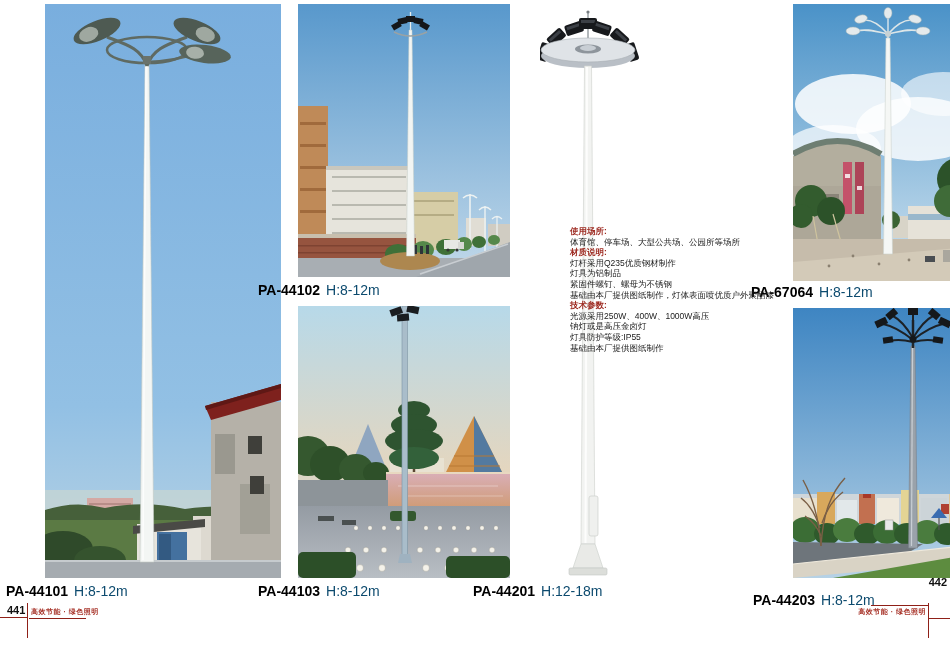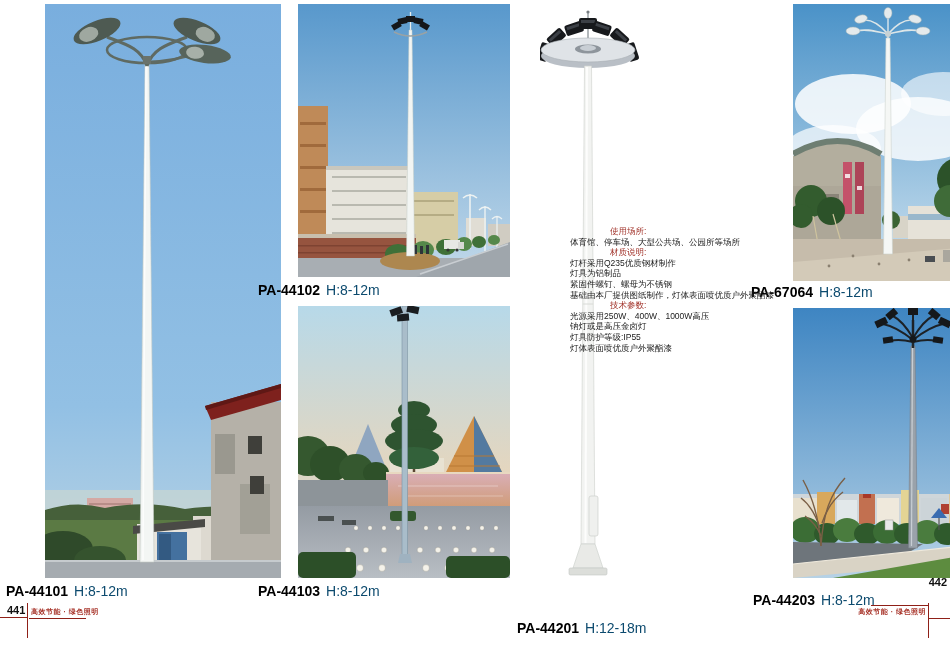--- a/index.html
+++ b/index.html
@@ -7,26 +7,26 @@
         font-family:"Liberation Sans","DejaVu Sans",sans-serif;overflow:hidden;}
   .photo{position:absolute;overflow:hidden;font-size:0;line-height:0;}
   .p1{left:5px;top:4px;width:236px;height:574px;}
   .p2{left:258px;top:4px;width:212px;height:273px;}
   .p3{left:258px;top:306px;width:212px;height:272px;}
   .p4{left:500px;top:4px;width:196px;height:574px;background:#ffffff;}
   .p5{left:753px;top:4px;width:190px;height:277px;}
   .p6{left:753px;top:308px;width:190px;height:270px;}
   .plabel{position:absolute;font-size:14px;line-height:16px;white-space:nowrap;}
   .l1{left:6px;top:583px;}  .l2{left:258px;top:282px;} .l3{left:258px;top:583px;}
-  .l4{left:517px;top:583px;margin-top:37px;} .l5{left:751px;top:284px;} .l6{left:753px;top:583px;margin-top:9px;}
+  .l4{left:473px;top:583px;} .l5{left:751px;top:284px;} .l6{left:753px;top:583px;margin-top:9px;}
   .code{color:#000000;font-weight:bold;margin-right:6px;}
   .ph{color:#0c4a6e;}
   .info{position:absolute;left:570px;top:226px;width:200px;font-size:8.5px;
         line-height:10.6px;color:#222;white-space:nowrap;z-index:5;}
-  .ih{color:#9e2b22;font-weight:normal;margin-left:40px;}
+  .ih{color:#9e2b22;font-weight:bold;}
   .fl-num,.fr-num{position:absolute;font-size:11px;font-weight:bold;color:#111;line-height:13px;}
   .fl-num{left:7px;top:604px;}
   .fr-num{right:3px;top:576px;}
   .slogan{position:absolute;font-size:7px;font-weight:bold;color:#a8342a;
           letter-spacing:0.5px;line-height:9px;white-space:nowrap;}
   .fl-slogan{left:31px;top:607px;}
   .fr-slogan{right:24px;top:607px;}
   .redline{position:absolute;background:#8f2018;}
   .fl-num-line{left:0;top:617px;width:27px;height:1px;}
   .fl-vline{left:27px;top:603px;width:1px;height:35px;}
@@ -509,21 +509,21 @@
     <div class="il">体育馆、停车场、大型公共场、公园所等场所</div>
     <div class="ih">材质说明:</div>
     <div class="il">灯杆采用Q235优质钢材制作</div>
     <div class="il">灯具为铝制品</div>
     <div class="il">紧固件螺钉、螺母为不锈钢</div>
     <div class="il">基础由本厂提供图纸制作，灯体表面喷优质户外聚酯漆</div>
     <div class="ih">技术参数:</div>
     <div class="il">光源采用250W、400W、1000W高压</div>
     <div class="il">钠灯或是高压金卤灯</div>
     <div class="il">灯具防护等级:IP55</div>
-    <div class="il">灯体表面喷优质户外聚酯漆</div>
+    <div class="il">基础由本厂提供图纸制作</div>
   </div>
 
   <div class="fl-num">441</div>
   <div class="redline fl-num-line"></div>
   <div class="redline fl-vline"></div>
   <div class="slogan fl-slogan">高效节能 · 绿色照明</div>
   <div class="redline fl-slogan-line"></div>
 
   <div class="redline fr-over-line"></div>
   <div class="slogan fr-slogan">高效节能 · 绿色照明</div>

